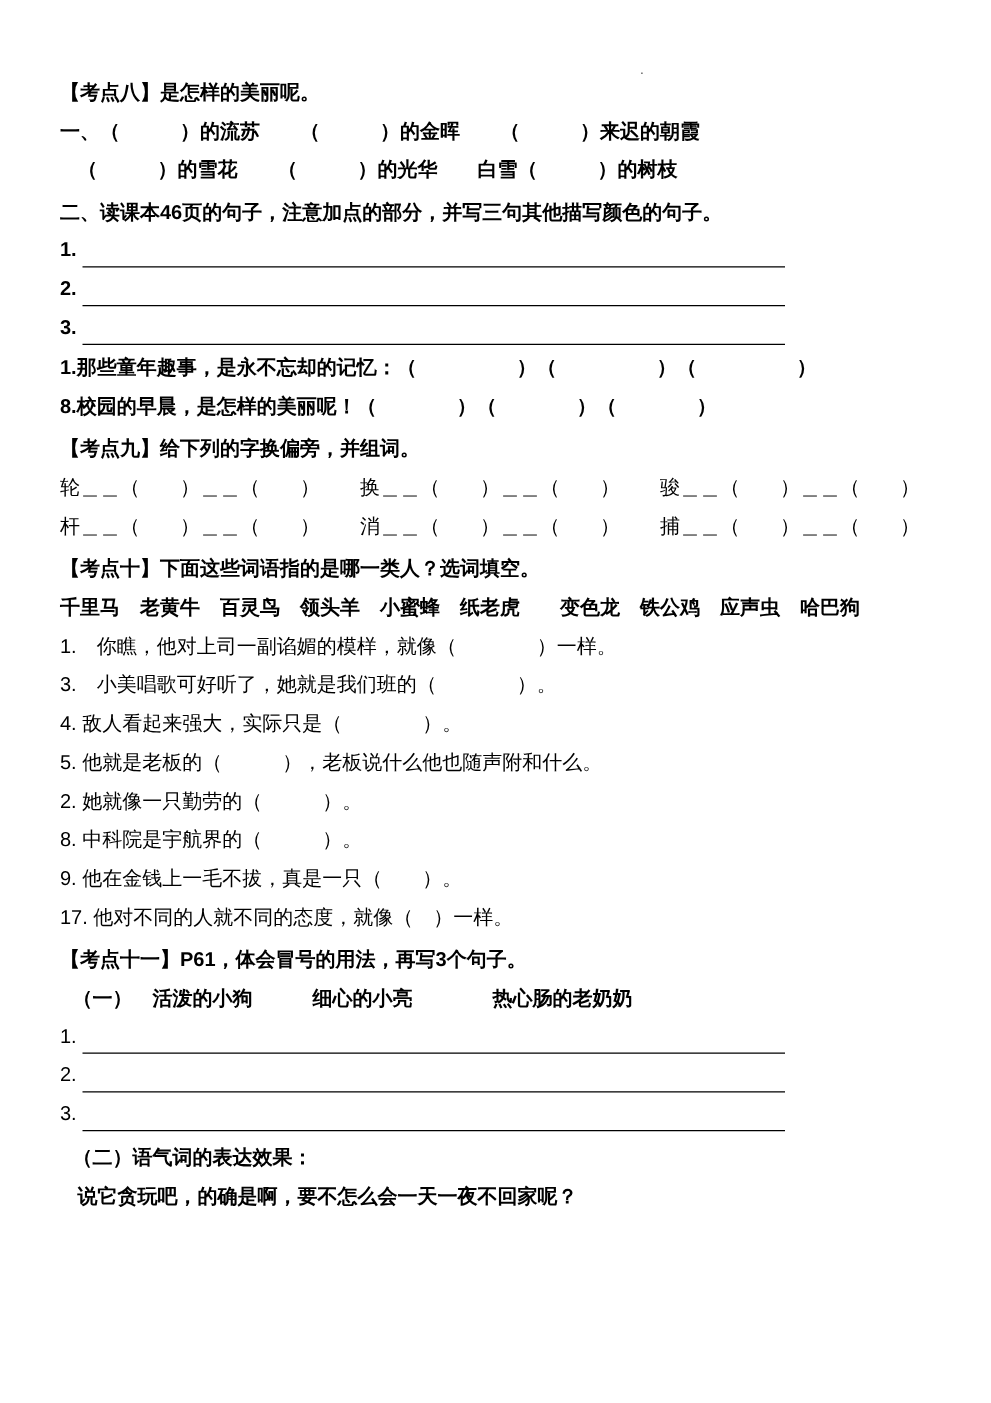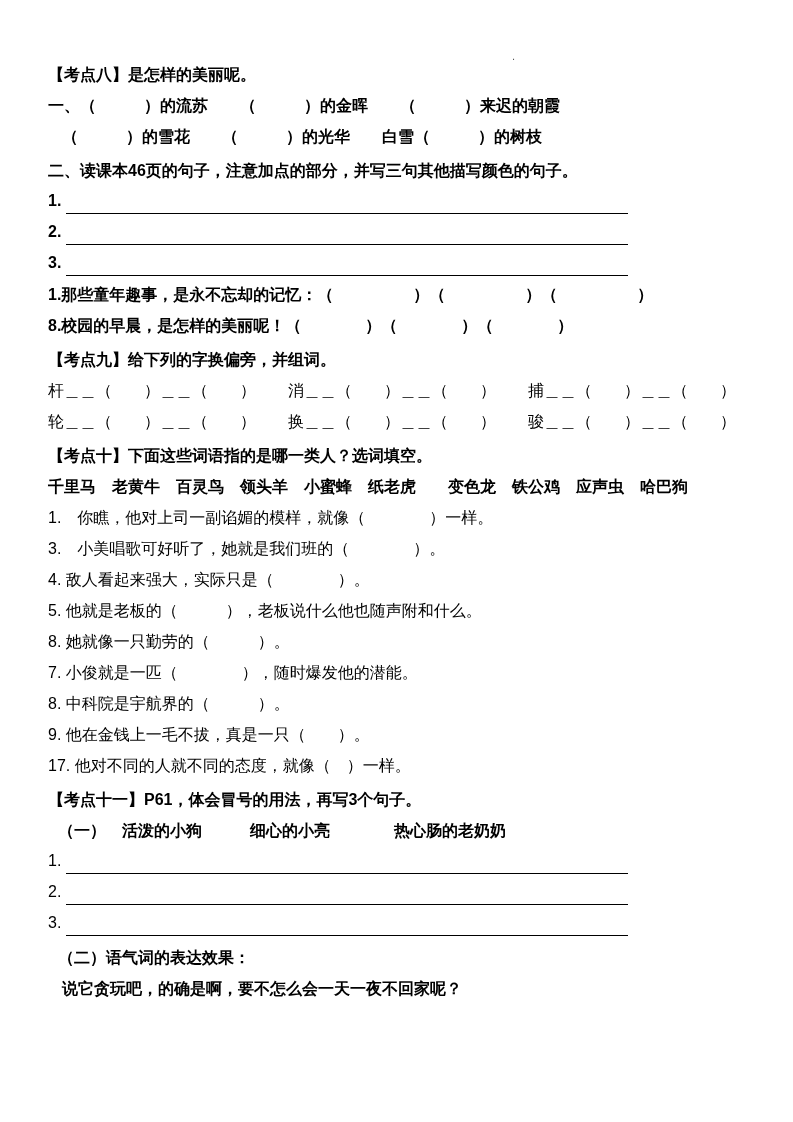--- a/index.html
+++ b/index.html
@@ -68,31 +68,30 @@
   </div>
   <div class="line blank">
     <span class="num">3.</span>
     <span class="rule"></span>
   </div>
 
   <div class="line b">1.那些童年趣事，是永不忘却的记忆：（　　　　　）（　　　　　）（　　　　　）</div>
   <div class="line b">8.校园的早晨，是怎样的美丽呢！（　　　　）（　　　　）（　　　　）</div>
 
   <div class="line h gap-top">【考点九】给下列的字换偏旁，并组词。</div>
+  <div class="line r">轮＿＿（　　）＿＿（　　）　　换＿＿（　　）＿＿（　　）　　骏＿＿（　　）＿＿（　　）</div>
   <div class="line r">杆＿＿（　　）＿＿（　　）　　消＿＿（　　）＿＿（　　）　　捕＿＿（　　）＿＿（　　）</div>
-  <div class="line r">轮＿＿（　　）＿＿（　　）　　换＿＿（　　）＿＿（　　）　　骏＿＿（　　）＿＿（　　）</div>
 
   <div class="line h gap-top">【考点十】下面这些词语指的是哪一类人？选词填空。</div>
   <div class="line b">千里马　老黄牛　百灵鸟　领头羊　小蜜蜂　纸老虎　　变色龙　铁公鸡　应声虫　哈巴狗</div>
   <div class="line r">1.　你瞧，他对上司一副谄媚的模样，就像（　　　　）一样。</div>
   <div class="line r">3.　小美唱歌可好听了，她就是我们班的（　　　　）。</div>
   <div class="line r">4. 敌人看起来强大，实际只是（　　　　）。</div>
   <div class="line r">5. 他就是老板的（　　　），老板说什么他也随声附和什么。</div>
-  <div class="line r">8. 她就像一只勤劳的（　　　）。</div>
-  <div class="line r">7. 小俊就是一匹（　　　　），随时爆发他的潜能。</div>
+  <div class="line r">2. 她就像一只勤劳的（　　　）。</div>
   <div class="line r">8. 中科院是宇航界的（　　　）。</div>
   <div class="line r">9. 他在金钱上一毛不拔，真是一只（　　）。</div>
   <div class="line r">17. 他对不同的人就不同的态度，就像（　）一样。</div>
 
   <div class="line h gap-top">【考点十一】P61，体会冒号的用法，再写3个句子。</div>
   <div class="line b indent-2">（一）　活泼的小狗　　　细心的小亮　　　　热心肠的老奶奶</div>
   <div class="line blank plain">
     <span class="num">1.</span>
     <span class="rule"></span>
   </div>

